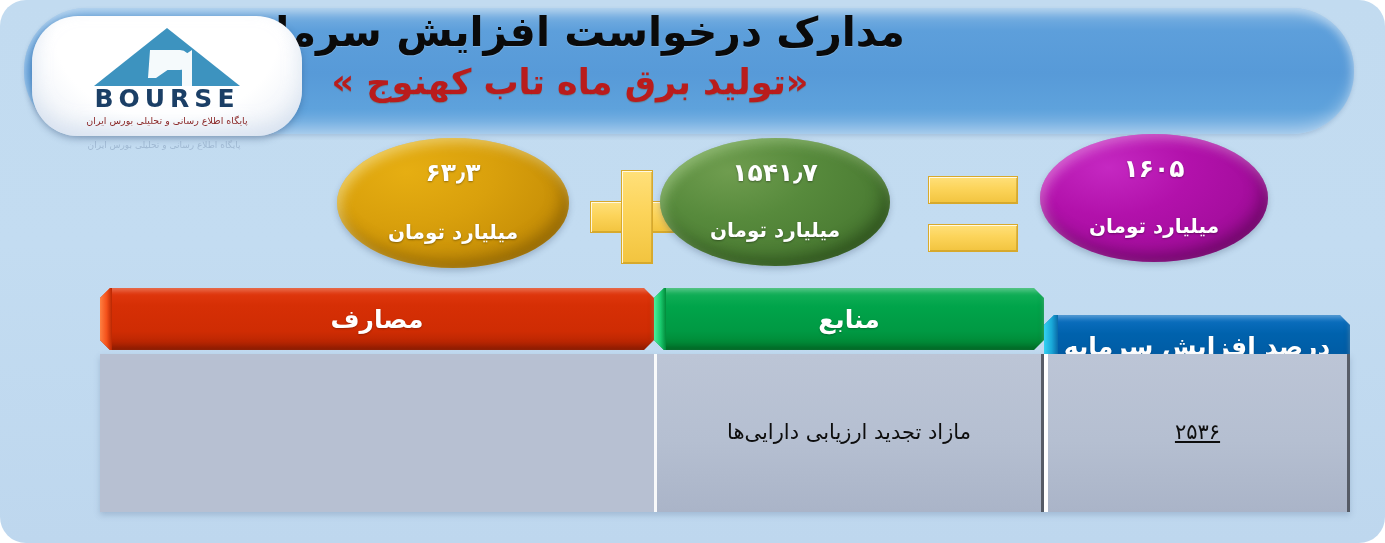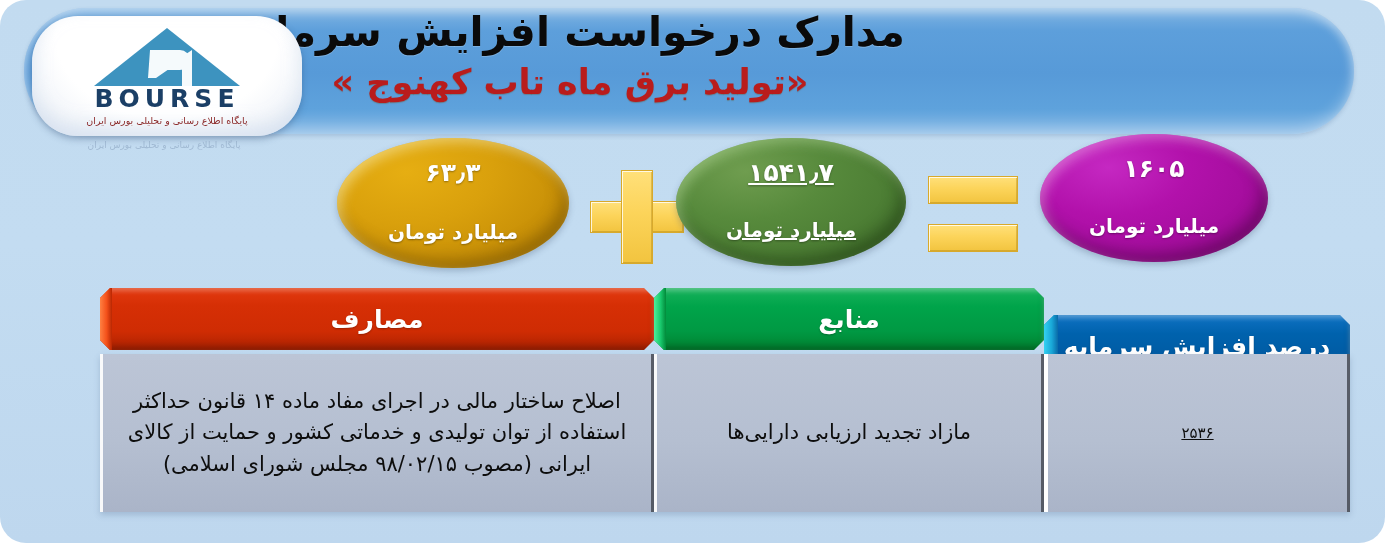--- a/index.html
+++ b/index.html
@@ -176,30 +176,29 @@
     top: 6px;
     width: 232px;
     height: 130px;
     background:
       radial-gradient(ellipse at 30% 26%, #e6ae12 0%, #d9a00c 38%, #c89007 70%, #b07f05 100%);
     box-shadow: inset 4px 5px 12px rgba(255,240,170,0.55),
                 inset -6px -8px 16px rgba(90,60,0,0.45),
                 0 3px 6px rgba(60,80,110,0.30);
   }
   .ellipse-green {
-    left: 632px;
+    left: 616px;
     top: 6px;
     width: 230px;
     height: 128px;
     background:
       radial-gradient(ellipse at 30% 26%, #6f9d4f 0%, #578a3c 36%, #4b7c33 70%, #3c6828 100%);
     box-shadow: inset 4px 5px 12px rgba(200,235,170,0.45),
                 inset -6px -8px 16px rgba(20,45,10,0.48),
                 0 3px 6px rgba(60,80,110,0.30);
-    text-decoration: underline;
   }
   .ellipse-magenta {
     left: 996px;
     top: 2px;
     width: 228px;
     height: 128px;
     background:
       radial-gradient(ellipse at 30% 26%, #c528c2 0%, #b211ab 36%, #a30d9c 70%, #8d0a87 100%);
     box-shadow: inset 4px 5px 12px rgba(255,190,250,0.45),
                 inset -6px -8px 16px rgba(60,0,55,0.48),
@@ -347,21 +346,21 @@
     text-align: center;
     border-left: 3px solid rgba(255,255,255,0.92);
     border-right: 3px solid rgba(70,75,85,0.85);
   }
   .td-blue  { width: 306px; }
   .td-green { width: 390px; }
   .td-red   { width: 554px; }
   .td-red   { border-right: 3px solid rgba(70,75,85,0.85); }
   .td-blue  { border-left: 4px solid #ffffff; }
 
-  .td .num-big { font-size: 15px; text-decoration: underline; }
+  .td .num-big { font-size: 21px; text-decoration: underline; }
 </style>
 </head>
 <body>
 
 <div id="stage">
 
   <div class="bg-panel"></div>
 
   <div class="header-bar"></div>
 
@@ -428,20 +427,17 @@
       </div>
     </div>
 
     <div class="tbody">
       <div class="td td-blue">
         <span class="num-big">۲۵۳۶</span>
       </div>
       <div class="td td-green">
         <span>مازاد تجدید ارزیابی دارایی‌ها</span>
       </div>
-      <div class="td td-red">
-        <span>اصلاح ساختار مالی در اجرای مفاد ماده ۱۴ قانون حداکثر استفاده از توان تولیدی و خدماتی کشور و حمایت از کالای ایرانی (مصوب ۹۸/۰۲/۱۵ مجلس شورای اسلامی)</span>
-      </div>
     </div>
 
   </div>
 
 </div>
 
 </body></html>

